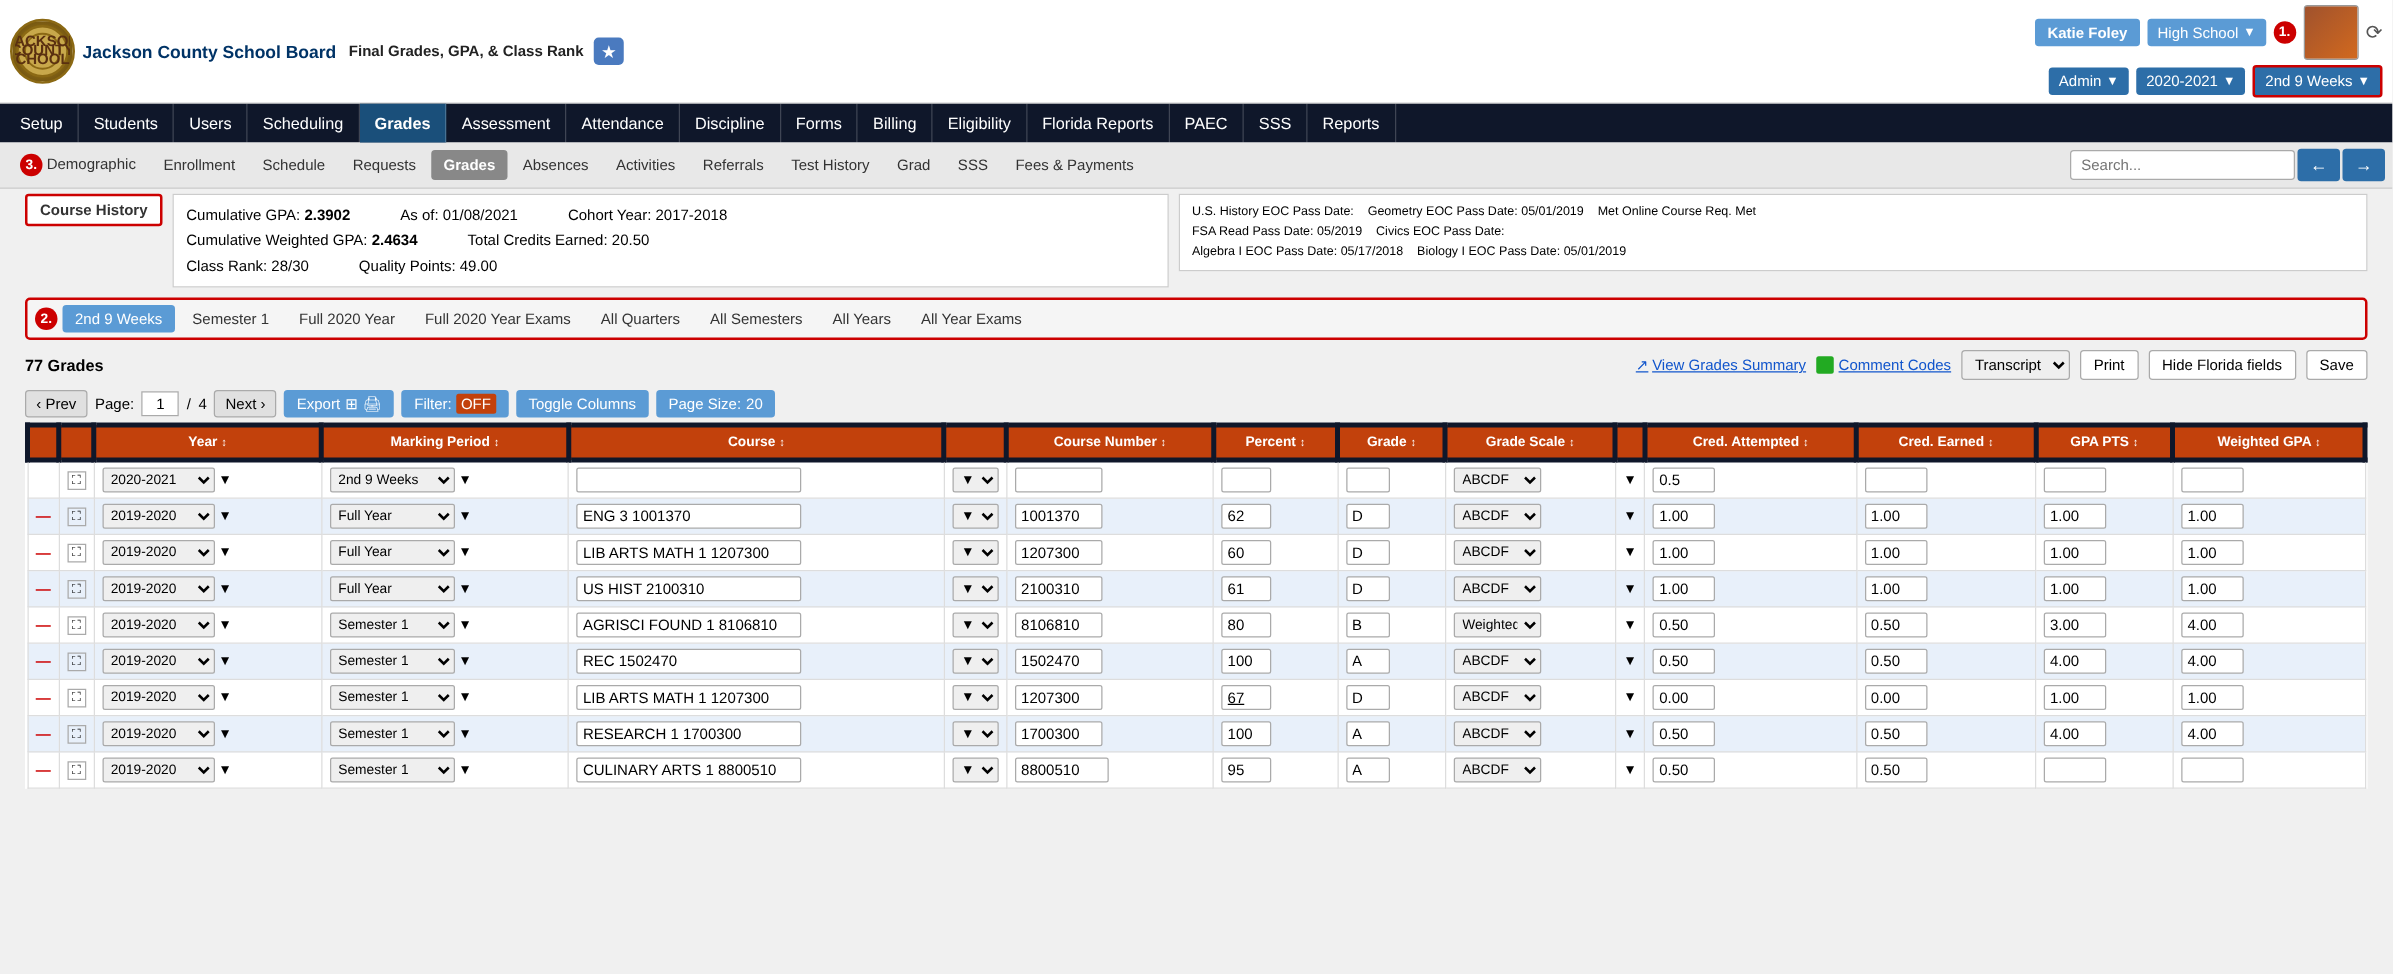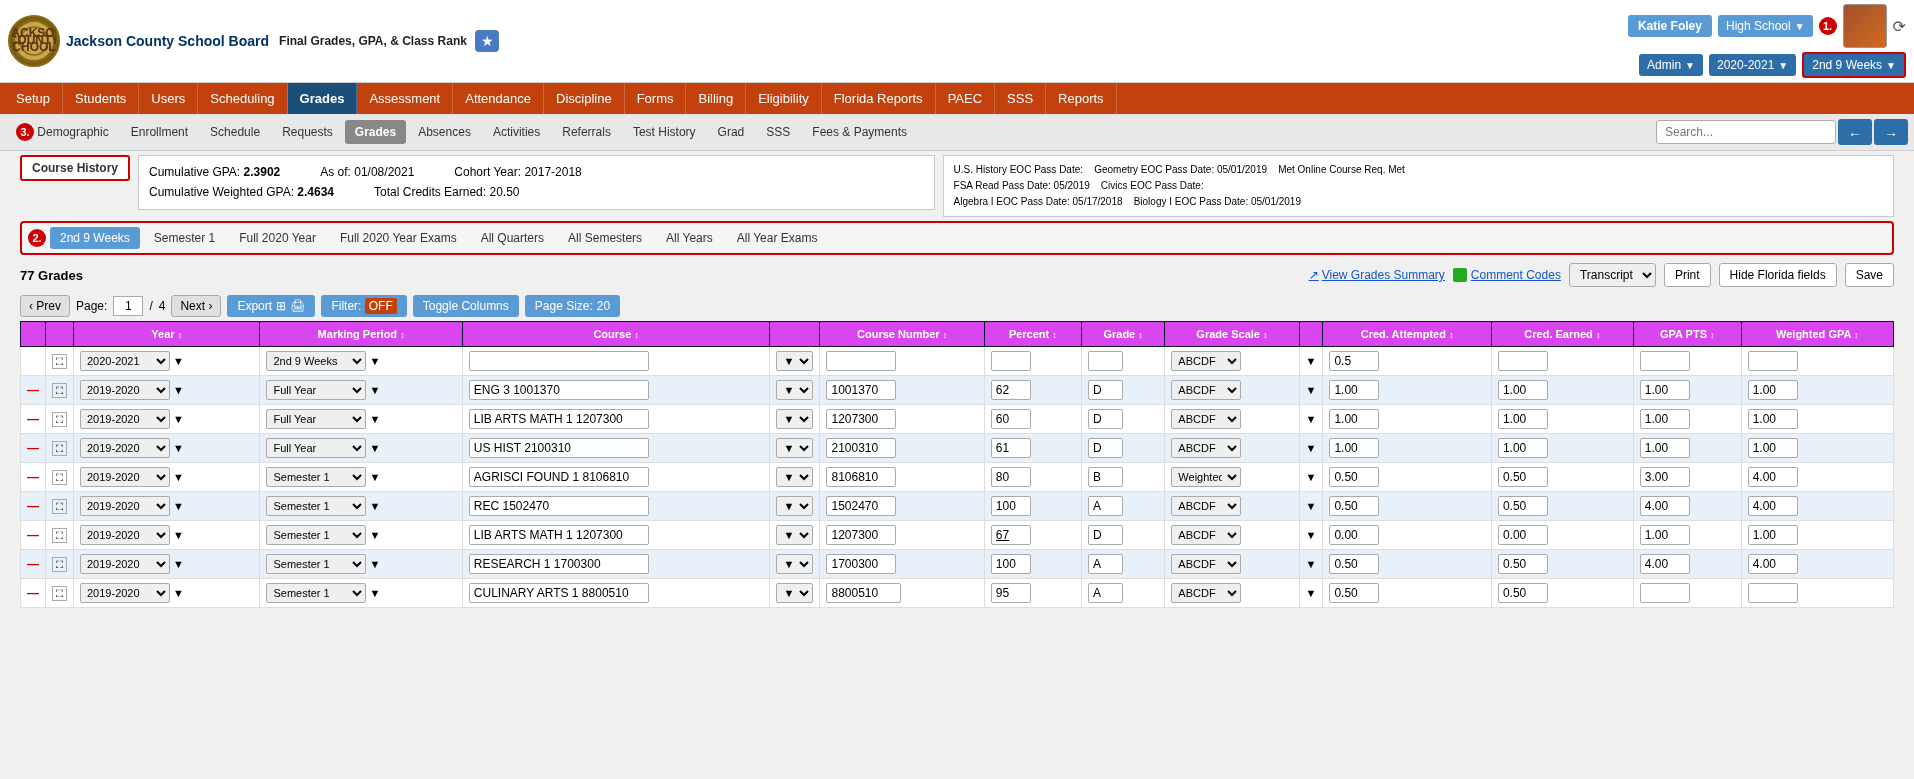--- a/index.html
+++ b/index.html
@@ -52,21 +52,21 @@
     .label-num {
       background: #cc0000; color: #fff; border-radius: 50%;
       width: 18px; height: 18px; display: flex; align-items: center; justify-content: center;
       font-size: 11px; font-weight: bold;
     }
     .avatar { width: 40px; height: 40px; border-radius: 3px; background: #ccc; border: 1px solid #999; }
     .reload-btn { background: none; border: none; cursor: pointer; font-size: 16px; color: #555; }
 
     
     .nav-bar {
-      background: #c2410c; display: flex; align-items: center; padding: 0 4px;
+      background: #0f172a; display: flex; align-items: center; padding: 0 4px;
     }
     .nav-item {
       color: #fff; padding: 8px 12px; cursor: pointer; font-size: 13px;
       border-right: 1px solid rgba(255,255,255,0.2);
       white-space: nowrap;
     }
     .nav-item.active { background: #1a4f7a; font-weight: bold; }
 
     
     .sub-nav {
@@ -149,22 +149,22 @@
       padding: 4px 10px; cursor: pointer;
     }
     .pagesize-area {
       background: #5b9bd5; color: #fff; border-radius: 3px;
       padding: 4px 10px; display: flex; align-items: center; gap: 4px;
     }
 
     
     .grades-table { width: 100%; border-collapse: collapse; background: #fff; }
     .grades-table th {
-      background: #d946ef; color: #fff; padding: 6px 6px;
-      border: 1px solid #0f172a; white-space: nowrap; font-size: 11px;
+      background: #c2410c; color: #fff; padding: 6px 6px;
+      border: 4px solid #0f172a; white-space: nowrap; font-size: 11px;
     }
     .grades-table th .sort-arrows { font-size: 9px; }
     .grades-table td {
       padding: 4px 6px; border: 1px solid #ddd; white-space: nowrap; font-size: 11px;
     }
     .grades-table tr:nth-child(even) td { background: #e8f0fa; }
     .grades-table tr:nth-child(odd) td { background: #fff; }
     .grades-table tr.new-row td { background: #fff; }
     .select-small {
       border: 1px solid #aaa; border-radius: 2px; padding: 2px 2px; font-size: 11px;
@@ -277,20 +277,24 @@
     <div class="info-panel" style="flex:1;">
       <div class="info-row">
         <span><span>Cumulative GPA:</span> <strong>2.3902</strong></span>
         <span><span>As of:</span> <span>01/08/2021</span></span>
         <span><span>Cohort Year:</span> <span>2017-2018</span></span>
       </div>
       <div class="info-row">
         <span><span>Cumulative Weighted GPA:</span> <strong>2.4634</strong></span>
         <span><span>Total Credits Earned:</span> <span>20.50</span></span>
       </div>
+      <div class="info-row">
+        <span><span>Class Rank:</span> <span>28/30</span></span>
+        <span><span>Quality Points:</span> <span>49.00</span></span>
+      </div>
     </div>
     <div class="eoc-panel" style="flex:1.2; font-size:10px;">
       <div style="font-size:10px; line-height:1.6;">
         U.S. History EOC Pass Date: &nbsp;&nbsp; Geometry EOC Pass Date: 05/01/2019 &nbsp;&nbsp; Met Online Course Req. Met<br>
         FSA Read Pass Date: 05/2019 &nbsp;&nbsp; Civics EOC Pass Date:<br>
         Algebra I EOC Pass Date: 05/17/2018 &nbsp;&nbsp; Biology I EOC Pass Date: 05/01/2019
       </div>
     </div>
   </div>
 

